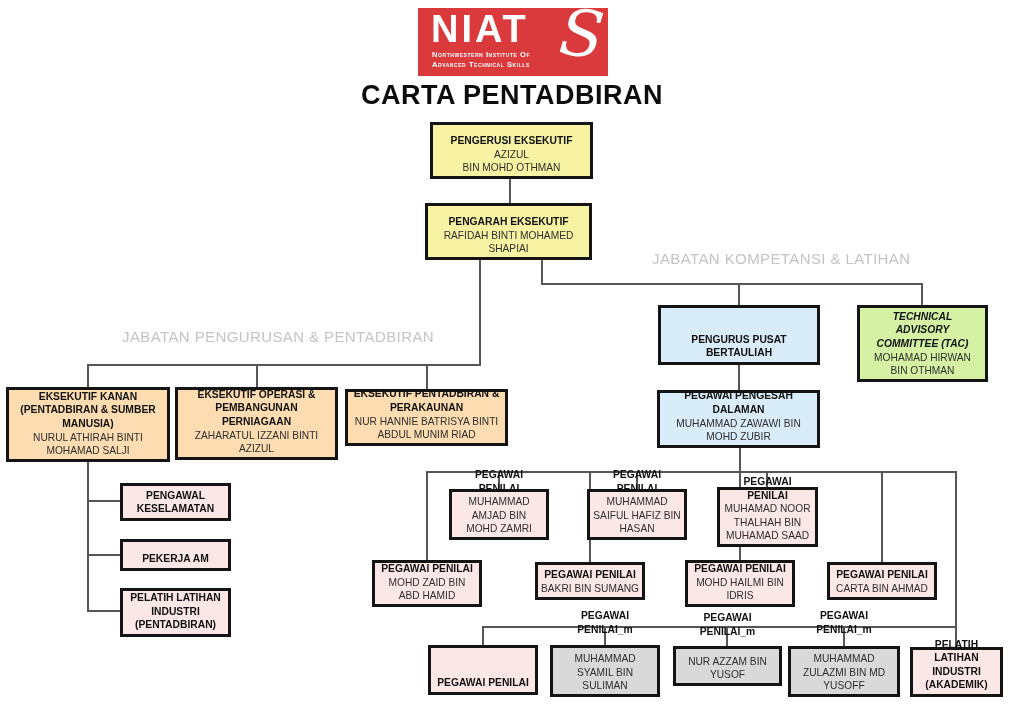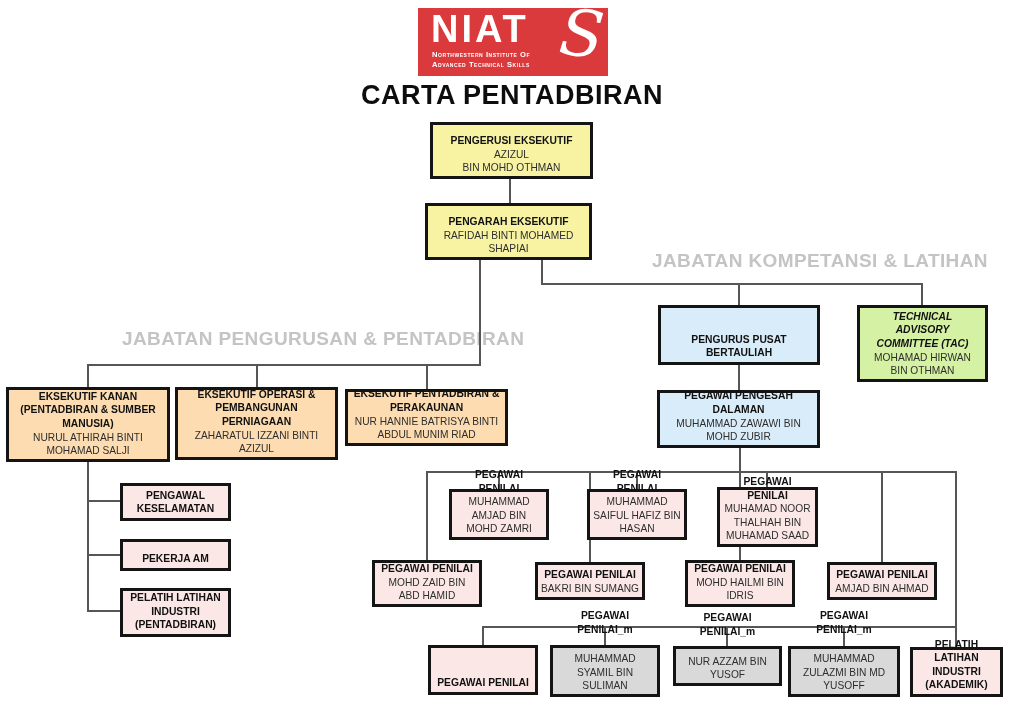--- a/index.html
+++ b/index.html
@@ -7,21 +7,21 @@
     position:relative;width:1024px;height:709px;background:#ffffff;
     font-family:"Liberation Sans", sans-serif;overflow:hidden;color:#1c1c1c;
   }
   
   .logo{position:absolute;left:418px;top:8px;width:190px;height:68px;background:var(--logo-red);}
   .logo-niat{position:absolute;left:13px;top:0px;font-size:38px;font-weight:bold;color:#fff;letter-spacing:3px;line-height:1.15;}
   .logo-s{position:absolute;right:4px;top:-11px;font-size:64px;color:#fff;font-family:"DejaVu Serif",serif;font-style:italic;font-weight:400;transform:rotate(6deg);}
   .logo-tagline{position:absolute;left:14px;bottom:6px;color:#fff;font-size:7.6px;letter-spacing:0.55px;font-variant:small-caps;line-height:1.35;white-space:pre-line;font-weight:bold;}
   
   .page-title{position:absolute;left:0;right:0;top:80px;text-align:center;font-size:27px;font-weight:bold;letter-spacing:0.5px;color:#0d0d0d;}
-  .section-label{position:absolute;color:var(--section-label);font-size:19px;letter-spacing:0.4px;font-weight:bold;}
+  .section-label{position:absolute;color:var(--section-label);font-size:15px;letter-spacing:0.4px;}
   .section-left{left:122px;top:328px;}
   .section-right{left:652px;top:250px;}
   
   .box{
     position:absolute;border:3px solid #141414;box-sizing:border-box;
     display:flex;flex-direction:column;align-items:center;justify-content:flex-end;
     text-align:center;padding:2px 3px;
   }
   .box-title{font-weight:bold;font-size:10.3px;line-height:1.32;white-space:pre-line;color:#111;}
   .box-name{font-size:10.2px;line-height:1.3;white-space:pre-line;color:#2e2e2e;}
@@ -149,21 +149,21 @@
   <div class="box pink" style="left:535px;top:562px;width:110px;height:38px">
     <div class="box-title">PEGAWAI PENILAI</div>
     <div class="box-name">BAKRI BIN SUMANG</div>
   </div>
   <div class="box pink" style="left:685px;top:560px;width:110px;height:47px">
     <div class="box-title">PEGAWAI PENILAI</div>
     <div class="box-name">MOHD HAILMI BIN IDRIS</div>
   </div>
   <div class="box pink" style="left:827px;top:562px;width:110px;height:38px">
     <div class="box-title">PEGAWAI PENILAI</div>
-    <div class="box-name">AMJAD BIN AHMAD</div>
+    <div class="box-name">CARTA BIN AHMAD</div>
   </div>
 
   <div class="box pink" style="left:428px;top:645px;width:110px;height:50px">
     <div class="box-title">PEGAWAI PENILAI</div>
   </div>
   <div class="box gray" style="left:550px;top:645px;width:110px;height:52px">
     <div class="box-title">PEGAWAI PENILAI_m</div>
     <div class="box-name">MUHAMMAD SYAMIL BIN SULIMAN</div>
   </div>
   <div class="box gray" style="left:673px;top:646px;width:109px;height:40px">

